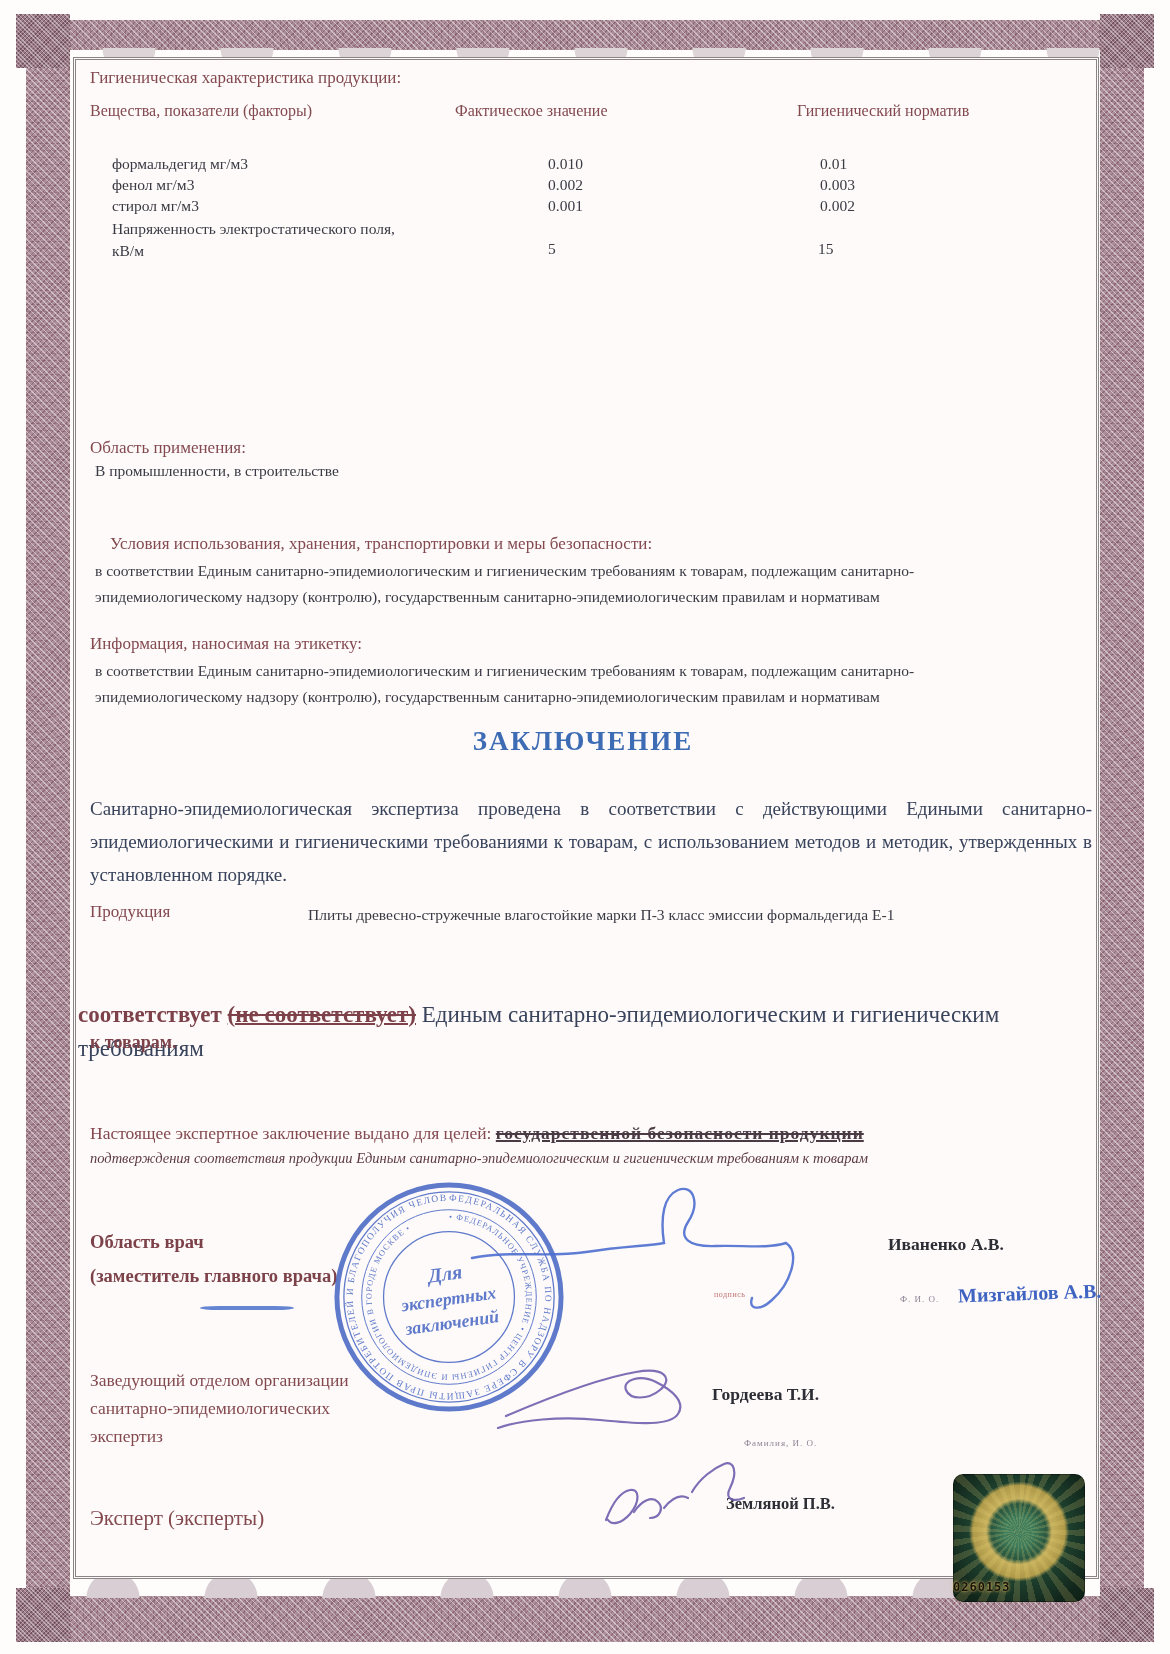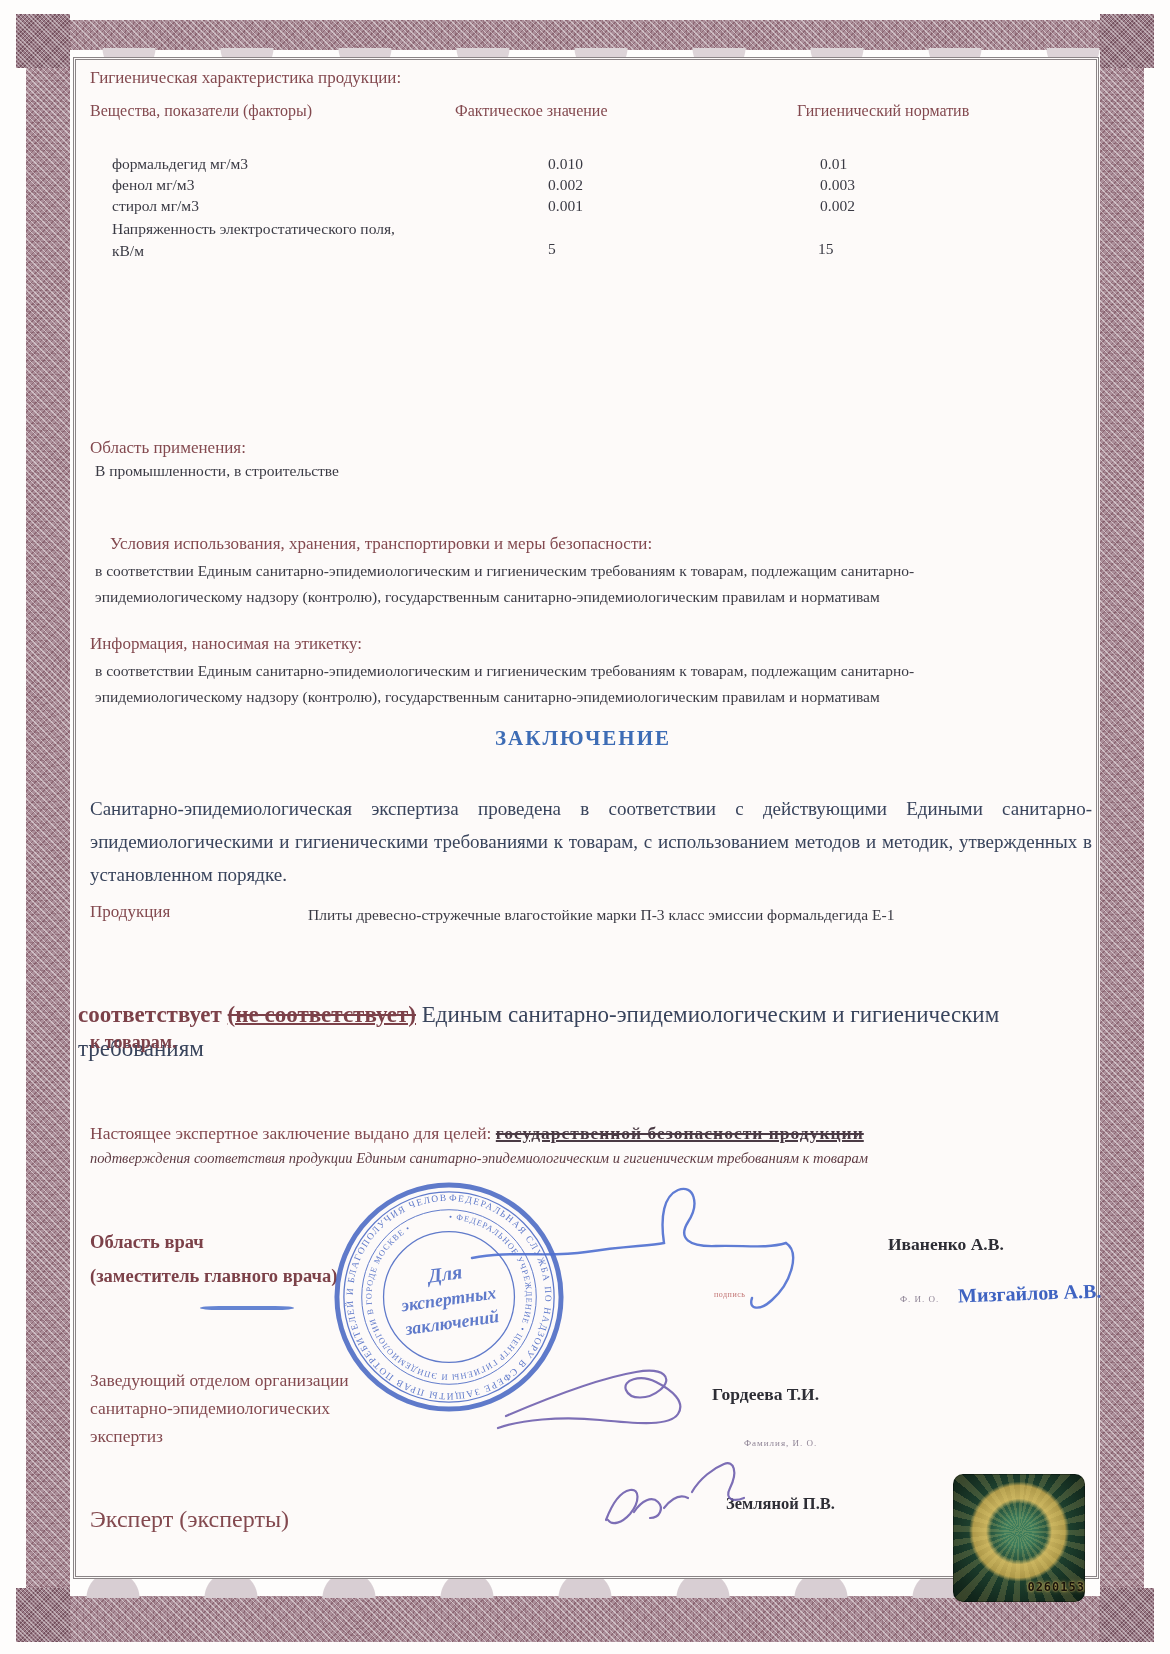--- a/index.html
+++ b/index.html
@@ -43,21 +43,21 @@
     border:3px double #8a8486;background:#fdfaf9;
   }
 
   
   .maroon{color:#83494f;}
   .maroon-b{color:#7c4149;font-weight:bold;}
   .dark{color:#3a3a44;}
   .bluegray{color:#39445c;}
   .fs16{font-size:16px;} .fs17{font-size:17px;} .fs15{font-size:15.5px;} .fs14{font-size:14.5px;font-style:italic;}
   .title-blue{
-    color:#3d6cb5;font-weight:bold;font-size:21px;letter-spacing:2px;
+    color:#3d6cb5;font-weight:bold;font-size:27px;letter-spacing:2px;
   }
   .just{ text-align:justify; }
   .struck{text-decoration:line-through underline;text-decoration-thickness:2px;}
   .tiny-cap{font-size:9px;color:#8f8496;letter-spacing:1px;}
   .sig-name{font-weight:bold;color:#2d2d35;font-size:17.5px;}
   .stamped-name{font-weight:bold;color:#3f63c1;font-size:20px;transform:rotate(-2deg);}
   .underline-blue{
     background:#4a6ecb;height:4px;border-radius:40%/100%;opacity:.85;
   }
   .sig-caption-red{font-size:8px;color:#c07070;letter-spacing:.5px;}
@@ -65,21 +65,21 @@
   
   .hologram{
     left:953px;top:1474px;width:132px;height:128px;border-radius:10px;z-index:6;
     background:
       repeating-conic-gradient(from 10deg at 50% 45%, rgba(236,214,120,.18) 0 6deg, rgba(0,0,0,0) 6deg 13deg),
       radial-gradient(circle at 50% 45%, rgba(210,180,90,0) 28px, rgba(214,185,95,.9) 33px, rgba(199,168,78,.85) 46px, rgba(210,180,90,0) 50px),
       radial-gradient(circle at 50% 45%, #3f7d5c 0 14px, #2c5b42 26px, #1c3d2c 52px, #12271c 78px, #0d1f15 100%);
     box-shadow:0 0 0 1px rgba(0,0,0,.35) inset;
   }
   .hologram .serial{
-    position:absolute;left:0;right:0;bottom:8px;text-align:right;
+    position:absolute;left:0;right:0;bottom:8px;text-align:left;
     font-family:"DejaVu Sans Mono",monospace;font-size:12px;font-weight:bold;
     color:#17120a;text-shadow:0 0 2px rgba(220,190,100,.9), 0 0 4px rgba(220,190,100,.7);
     letter-spacing:1px;
   }
   svg text{font-family:"Liberation Serif","DejaVu Serif",serif;}
 </style>
 </head>
 <body>
 
 <div class="band band-top"></div>
@@ -153,21 +153,21 @@
 <div class="abs tiny-cap" style="left:900px;top:1294px;">Ф. И. О.</div>
 <div class="abs stamped-name" style="left:958px;top:1282px;">Мизгайлов А.В.</div>
 <div class="abs sig-caption-red" style="left:714px;top:1290px;">подпись</div>
 
 <div class="abs maroon" style="left:90px;top:1370px;font-size:17.5px;">Заведующий отделом организации</div>
 <div class="abs maroon" style="left:90px;top:1398px;font-size:17.5px;">санитарно-эпидемиологических</div>
 <div class="abs maroon" style="left:90px;top:1426px;font-size:17.5px;">экспертиз</div>
 <div class="abs sig-name" style="left:712px;top:1384px;">Гордеева Т.И.</div>
 <div class="abs tiny-cap" style="left:744px;top:1438px;">Фамилия, И. О.</div>
 
-<div class="abs maroon" style="left:90px;top:1506px;font-size:24px;">Эксперт (эксперты)</div>
+<div class="abs maroon" style="left:90px;top:1506px;font-size:21px;">Эксперт (эксперты)</div>
 <div class="abs sig-name" style="left:726px;top:1494px;font-size:16.5px;">Земляной П.В.</div>
 
 <svg class="abs" style="left:330px;top:1178px;opacity:.82;z-index:2;" width="238" height="238" viewBox="0 0 240 240">
   <defs>
     <path id="ringA" d="M120,23 a97,97 0 1,1 -0.2,0"></path>
     <path id="ringB" d="M120,42 a78,78 0 1,1 -0.2,0"></path>
   </defs>
   <circle cx="120" cy="120" r="113" fill="none" stroke="#3d5ec0" stroke-width="5"></circle>
   <circle cx="120" cy="120" r="106" fill="none" stroke="#3d5ec0" stroke-width="1.3"></circle>
   <circle cx="120" cy="120" r="88" fill="none" stroke="#3d5ec0" stroke-width="1"></circle>

